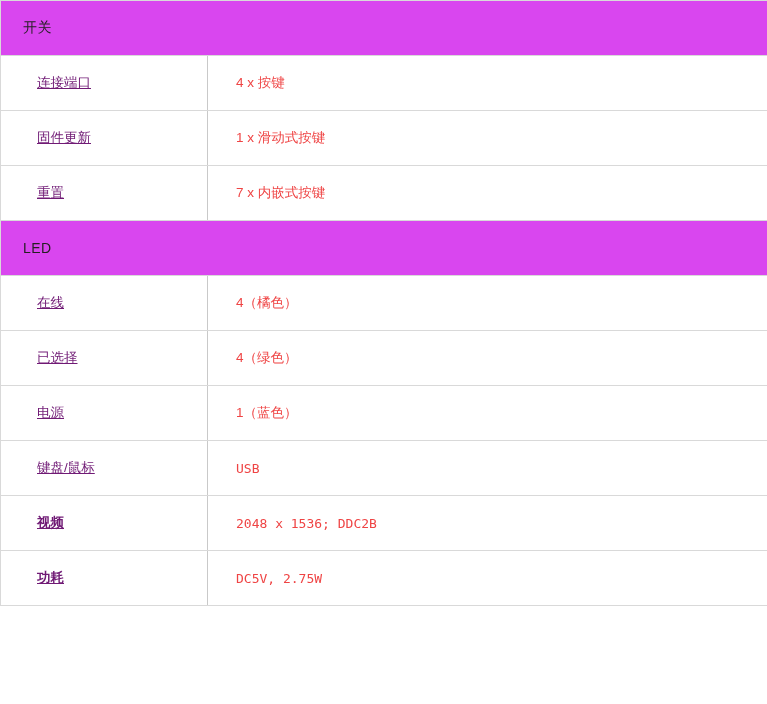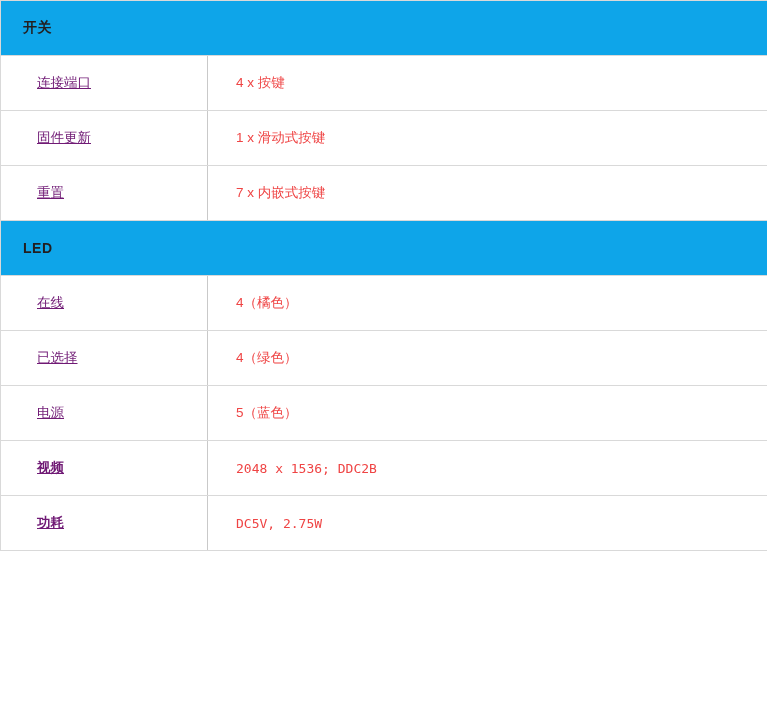--- a/index.html
+++ b/index.html
@@ -21,25 +21,25 @@
   }
   .spec-table td {
     border: 1px solid #d9d9d9;
     vertical-align: middle;
     padding: 0;
   }
   
   tr.section-row td {
     height: 54px;
     padding-left: 22px;
-    font-weight: bold;
+    font-weight: normal;
     font-size: 14px;
     color: #231f20;
     letter-spacing: 0.5px;
-    background: #0ea5e9;
+    background: #d946ef;
     margin-left: 40px;
   }
   tr.spec-row td.label-cell {
     width: 207px;
     height: 54px;
     padding-left: 36px;
     font-size: 13.5px;
     color: #701a75;
     background: #ffffff;
     text-decoration: underline;
@@ -95,21 +95,25 @@
       <tr class="spec-row">
         <td class="label-cell">在线</td>
         <td class="value-cell cjk">4（橘色）</td>
       </tr>
       <tr class="spec-row">
         <td class="label-cell">已选择</td>
         <td class="value-cell cjk">4（绿色）</td>
       </tr>
       <tr class="spec-row">
         <td class="label-cell">电源</td>
-        <td class="value-cell cjk">5（蓝色）</td>
+        <td class="value-cell cjk">1（蓝色）</td>
+      </tr>
+      <tr class="spec-row">
+        <td class="label-cell">键盘/鼠标</td>
+        <td class="value-cell">USB</td>
       </tr>
       <tr class="spec-row">
         <td class="label-cell bold">视频</td>
         <td class="value-cell">2048 x 1536; DDC2B</td>
       </tr>
       <tr class="spec-row">
         <td class="label-cell bold">功耗</td>
         <td class="value-cell">DC5V, 2.75W</td>
       </tr>
     </tbody>

